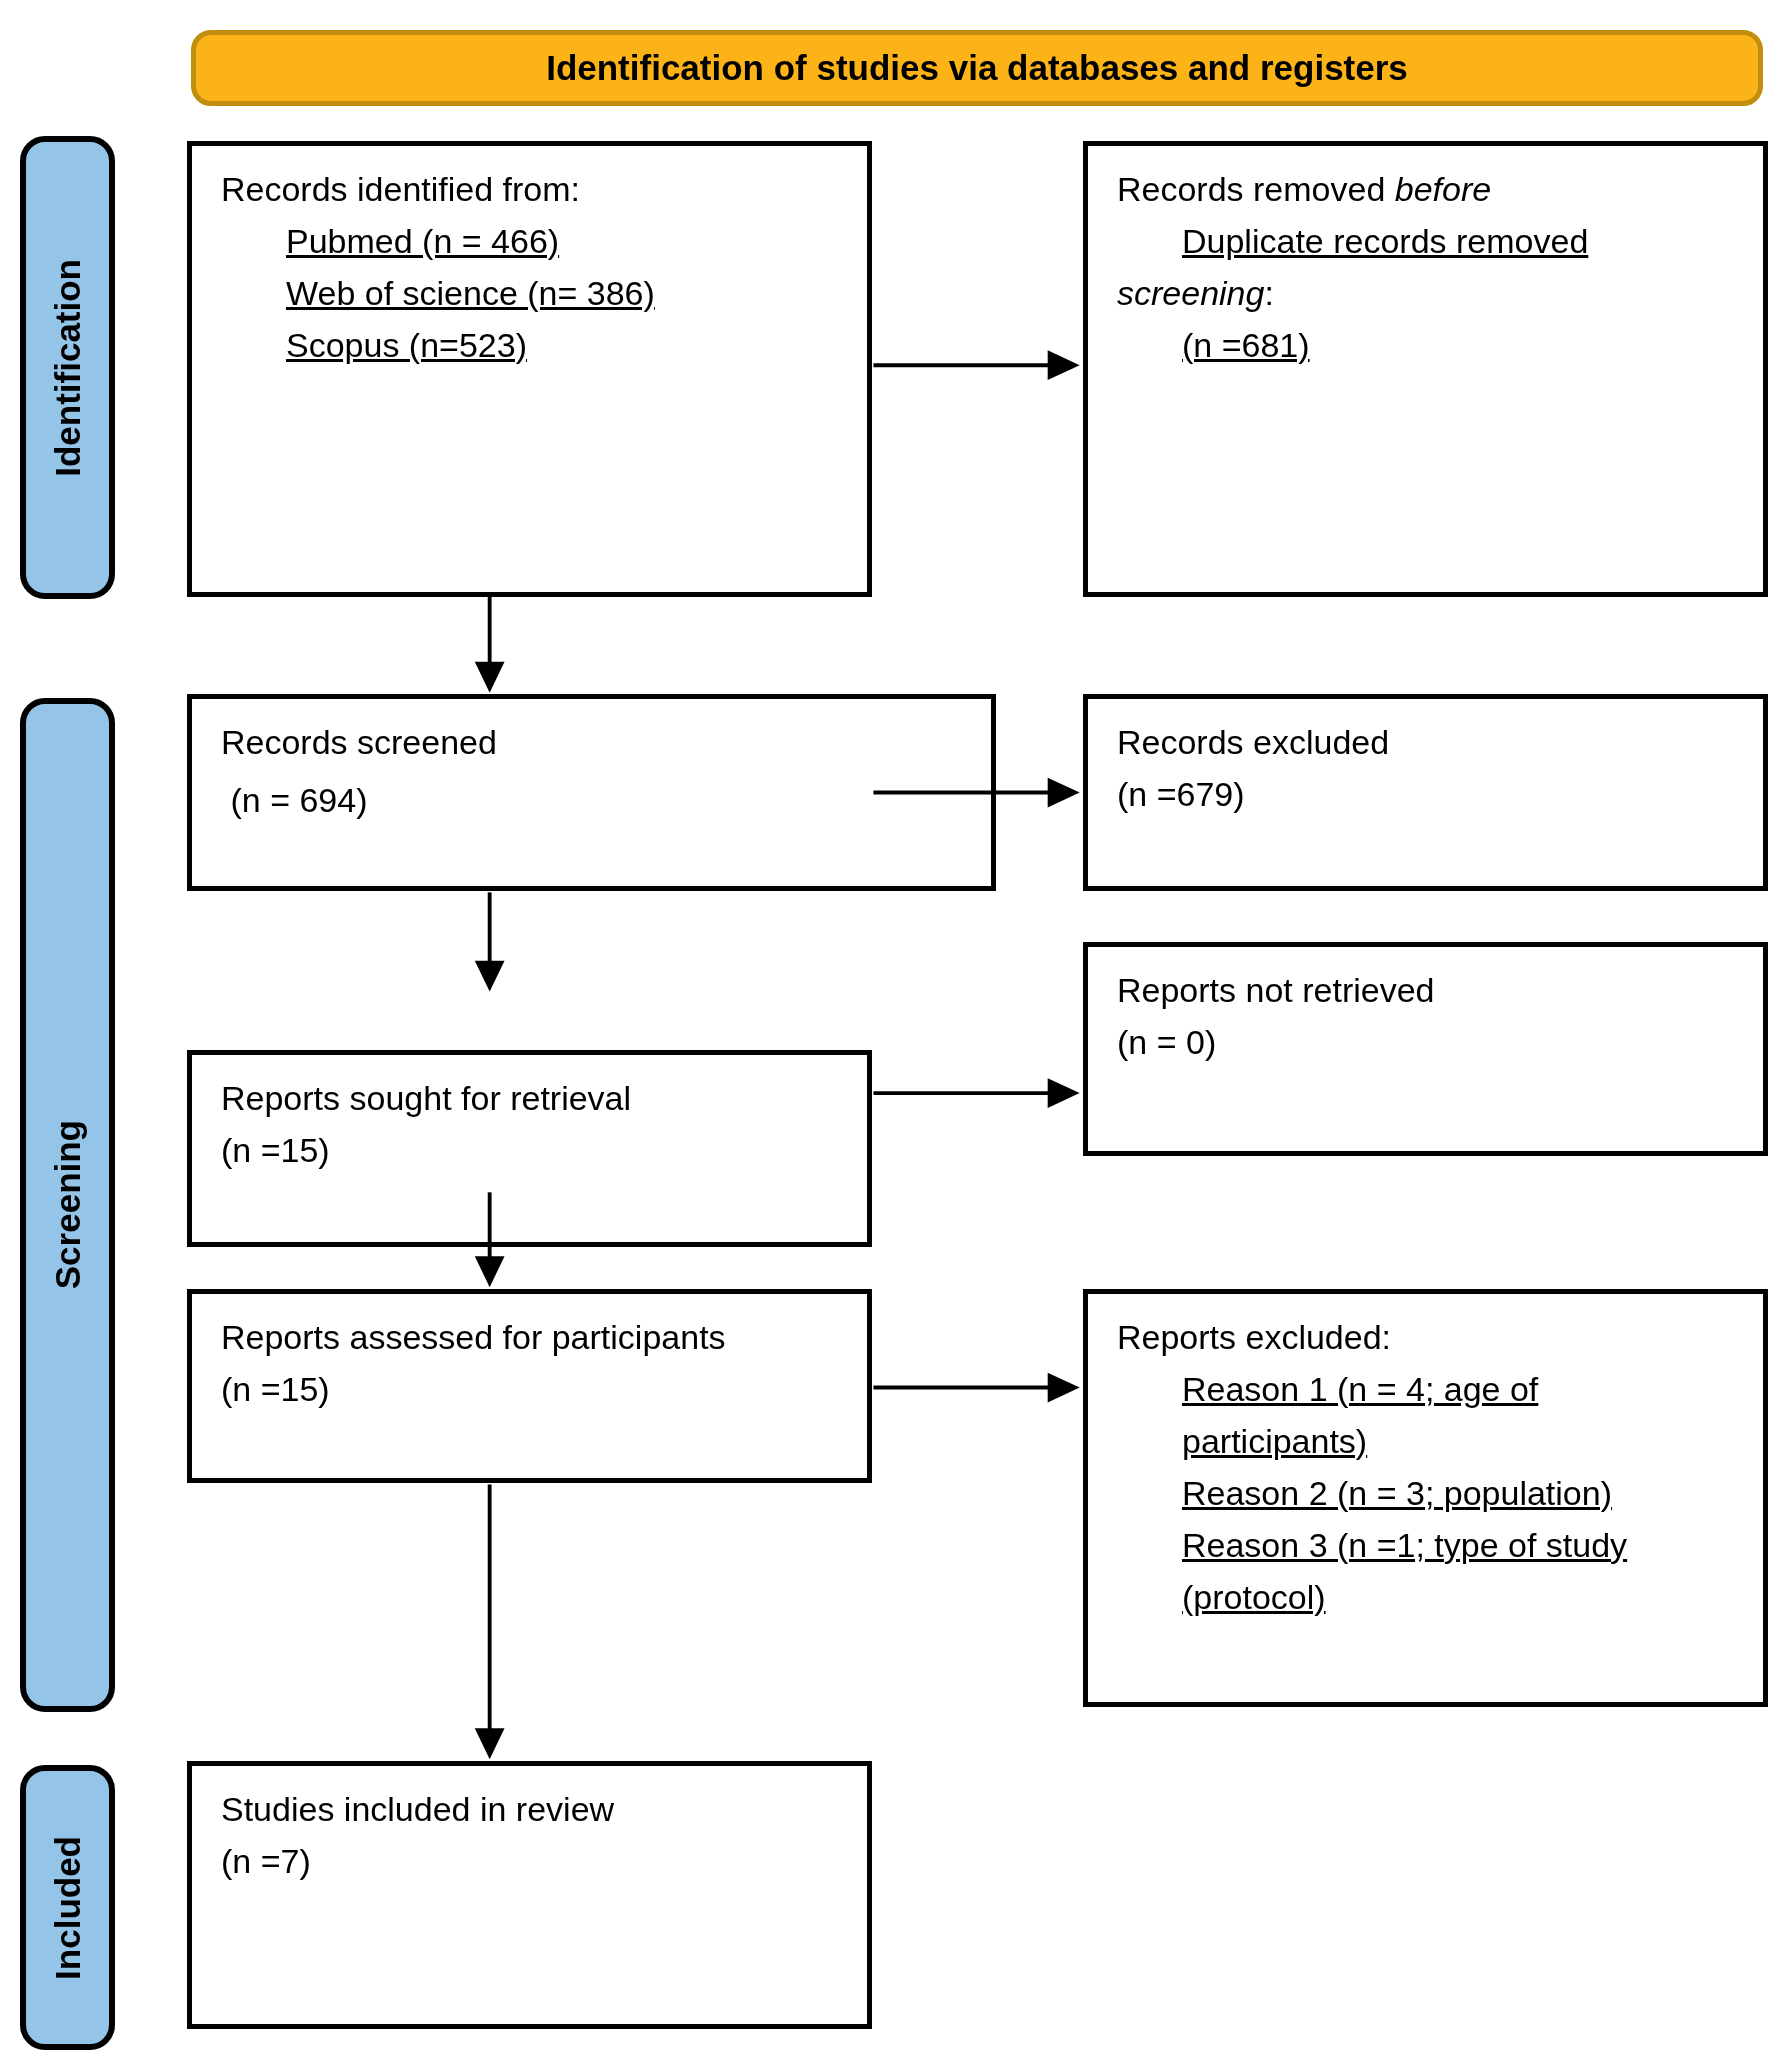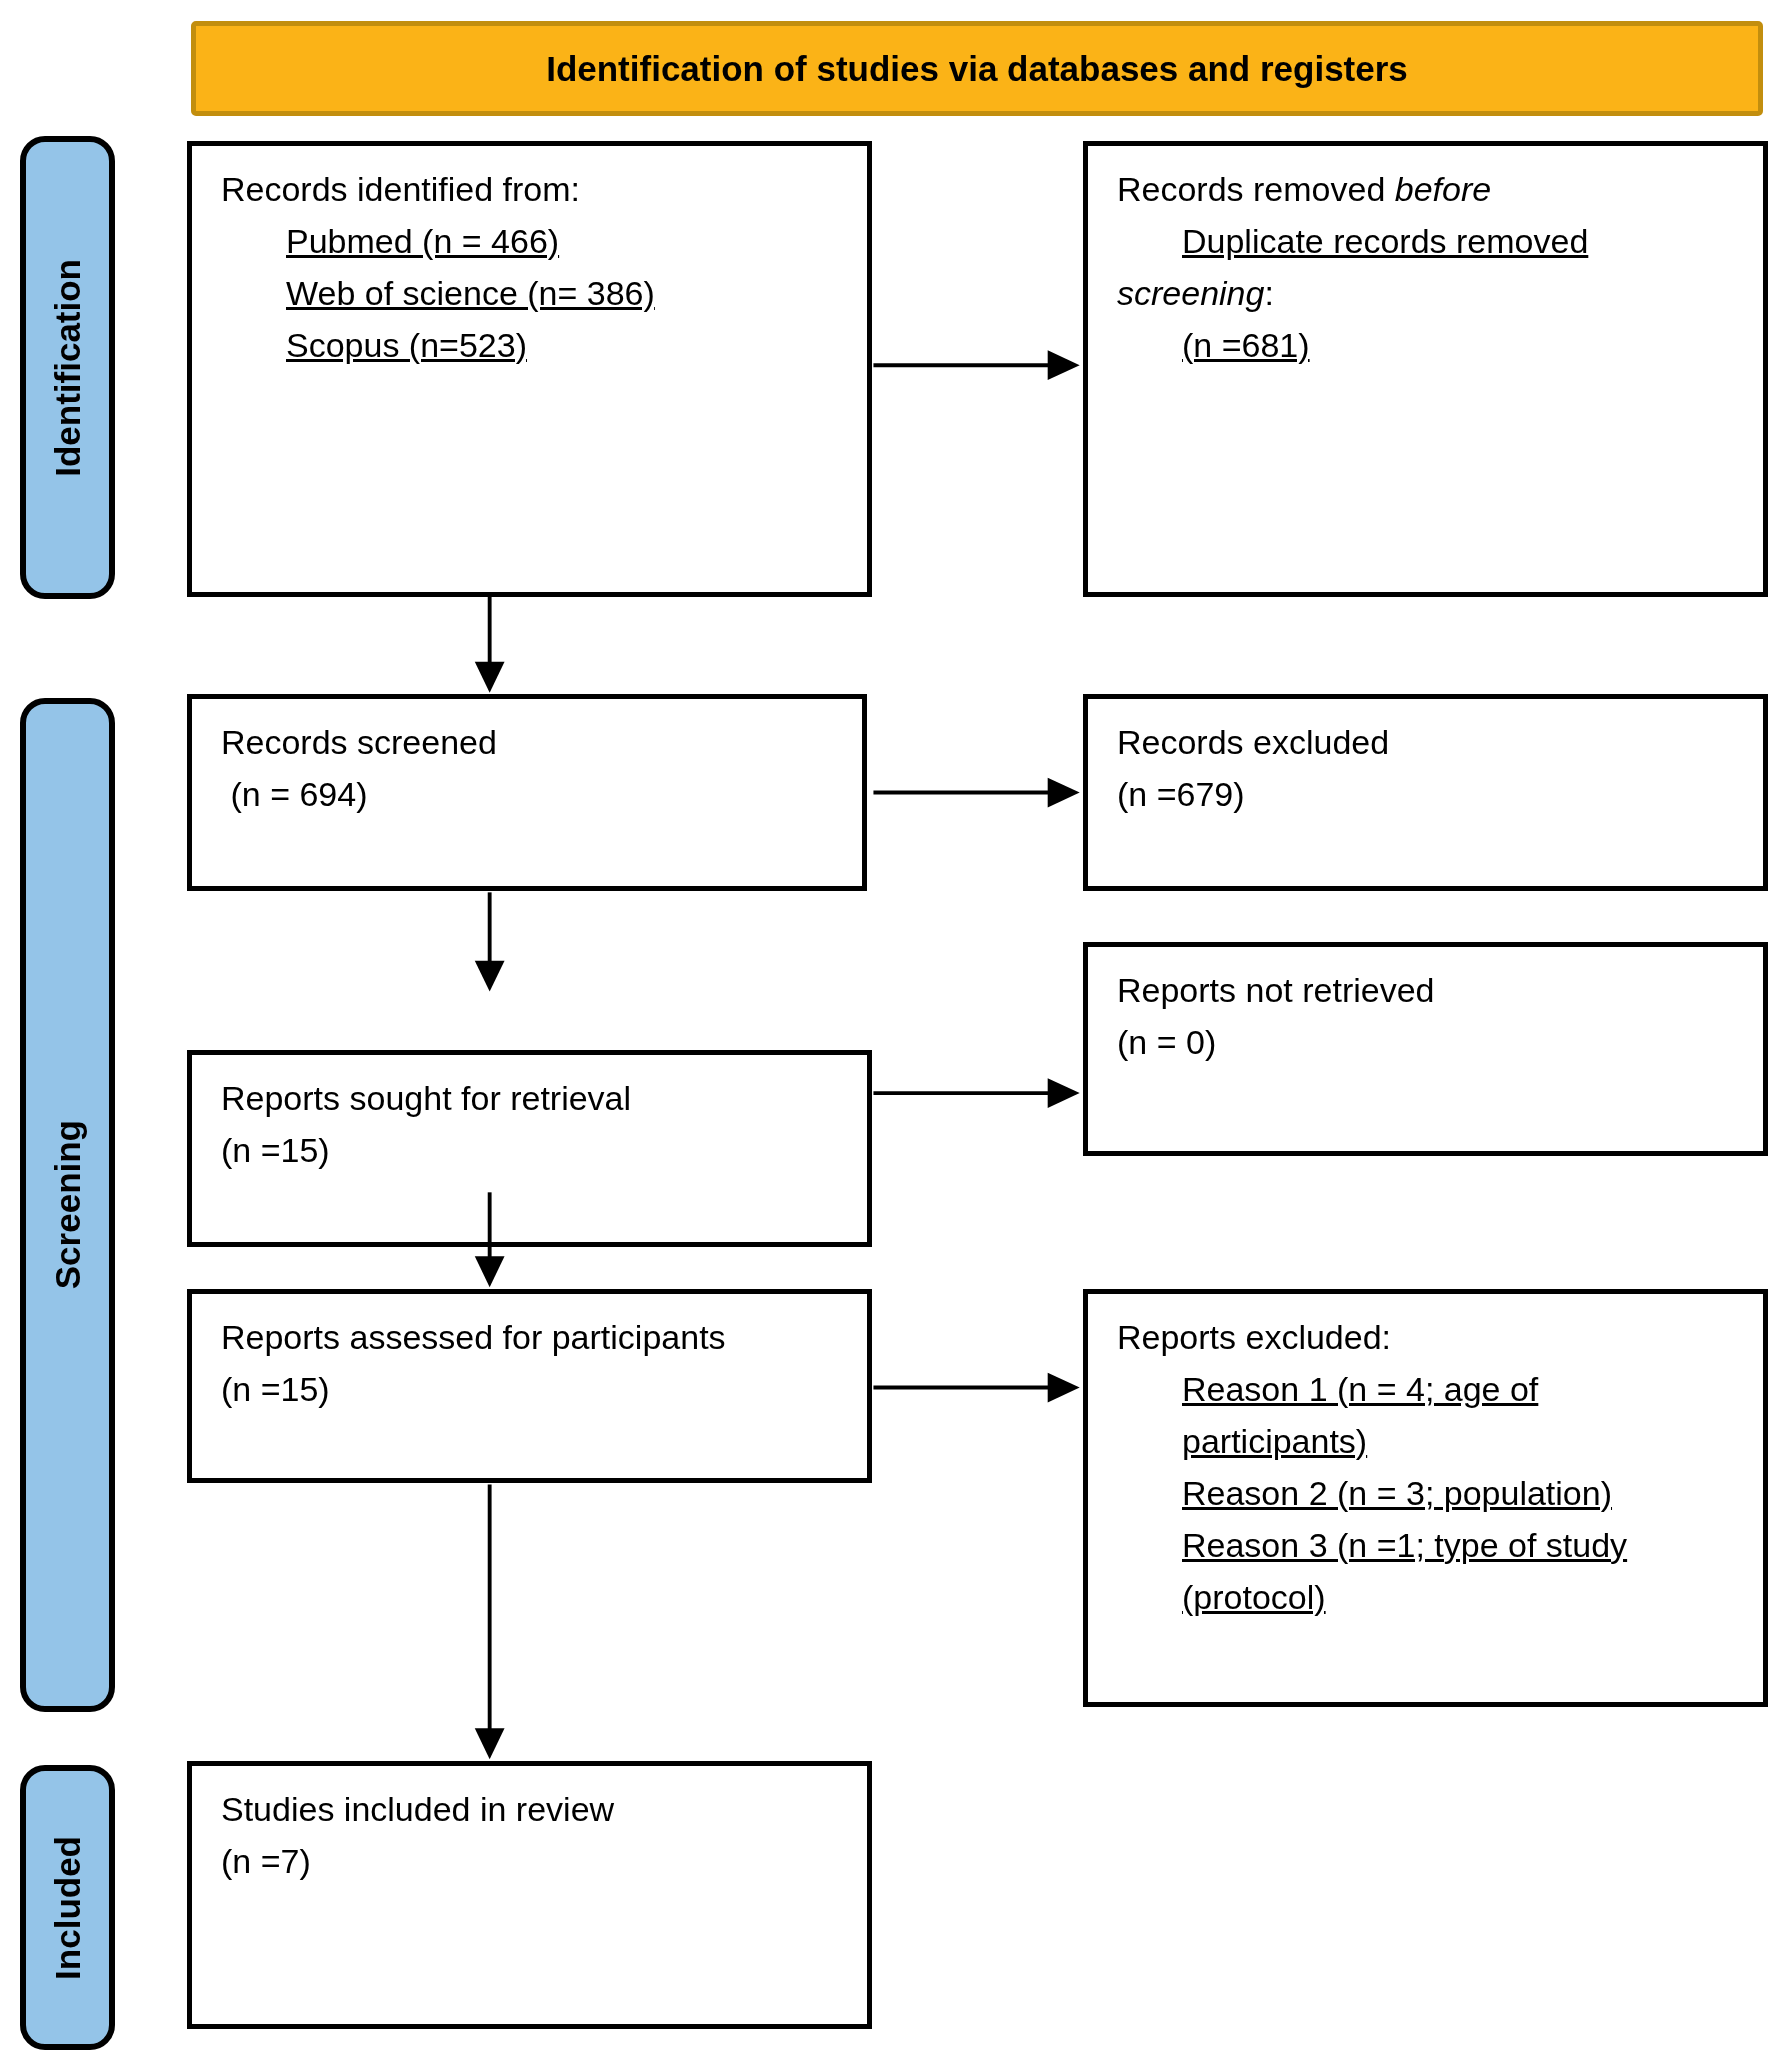--- a/index.html
+++ b/index.html
@@ -5,24 +5,24 @@
   html,body{margin:0;padding:0;background:#ffffff;}
   .canvas{
     position:relative;
     width:1791px;height:2056px;
     background:#ffffff;
     font-family:"Liberation Sans", sans-serif;
     color:#000;
     overflow:hidden;
   }
   .banner{
-    position:absolute;left:191px;top:21px;width:1572px;height:95px;
+    position:absolute;left:191px;top:30px;width:1572px;height:76px;
     background:var(--banner-fill,#FBB317);
     border:5.5px solid var(--banner-border,#C28E0E);
-    border-radius:5px;
+    border-radius:20px;
     box-sizing:border-box;
     display:flex;align-items:center;justify-content:center;
   }
   .banner .btext{font-weight:700;font-size:35px;}
   .stage{
     position:absolute;left:20px;width:95px;
     background:var(--stage-fill,#94C4E8);
     border:6px solid #000;border-radius:25px;
     box-sizing:border-box;
     display:flex;align-items:center;justify-content:center;
@@ -41,21 +41,21 @@
     background:#fff;
     border:5.5px solid #000;
     box-sizing:border-box;
     display:flex;flex-direction:column;justify-content:flex-start;
     padding:16.5px 22px 16.5px 29px;
   }
   .line{font-size:34px;line-height:52px;white-space:pre-wrap;}
   .line.indent{padding-left:65px;text-decoration:underline;}
   #box-identified{left:187px;top:141px;width:685px;height:456px;}
   #box-removed{left:1083px;top:141px;width:685px;height:456px;}
-  #box-screened{left:187px;top:694px;width:680px;height:197px;}
+  #box-screened{left:187px;top:694px;width:809px;height:197px;gap:6px;}
   #box-rec-excluded{left:1083px;top:694px;width:685px;height:197px;}
   #box-sought{left:187px;top:1050px;width:685px;height:197px;}
   #box-notretrieved{left:1083px;top:942px;width:685px;height:214px;}
   #box-assessed{left:187px;top:1289px;width:685px;height:194px;}
   #box-rep-excluded{left:1083px;top:1289px;width:685px;height:418px;}
   #box-included{left:187px;top:1761px;width:685px;height:268px;}
   svg.arrows{position:absolute;left:0;top:0;pointer-events:none;}
   svg.arrows line{stroke:#000;stroke-width:7;}
   svg.arrows polygon{fill:#000;}
 </style>

